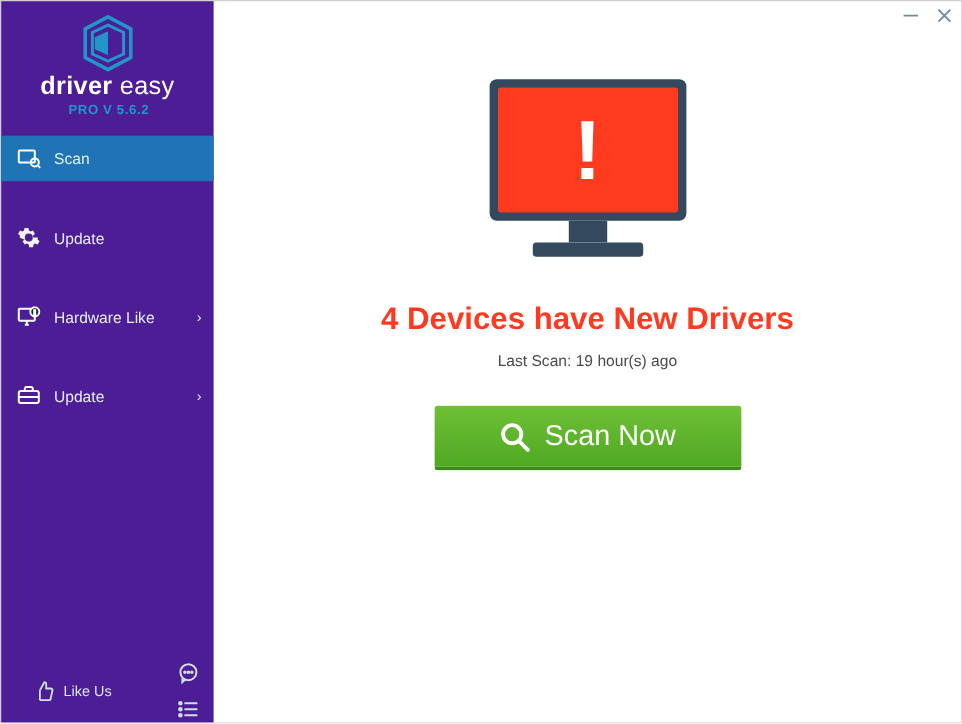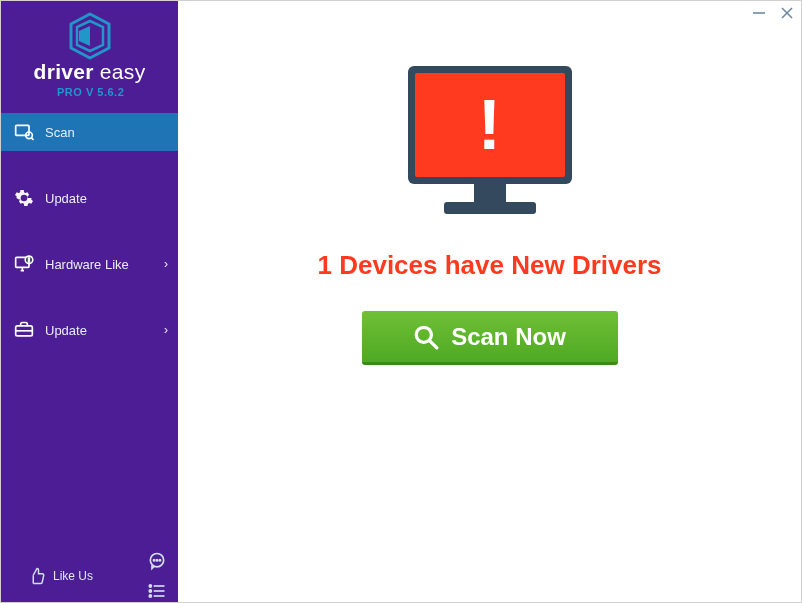--- a/index.html
+++ b/index.html
@@ -72,21 +72,21 @@
     color:#ff3a1f; font-size: 26px; font-weight: 700; margin-top: 24px;
   }
   .subtext {
     color:#4a4a4a; font-size: 13px; margin-top: 12px;
   }
   .scan-btn {
     margin-top: 30px; width: 256px; height: 54px; border: none; border-radius: 3px;
     background: linear-gradient(#6fc037, #4fa922);
     border-bottom: 3px solid #3b8a17;
     display:flex; align-items:center; justify-content:center;
-    color:#fff; font-size: 24px; font-weight: 700; cursor:pointer;
+    color:#fff; font-size: 24px; font-weight: 400; cursor:pointer;
     gap: 12px;
   }
   .scan-btn .mag { width:26px; height:26px; display:flex; align-items:center; justify-content:center;}
 
   svg { display:block; }
 </style>
 </head>
 <body>
 
 <div class="window">
@@ -206,21 +206,22 @@
     <div class="monitor">
       <div class="monitor-body">
         <div class="monitor-screen">
             <span class="excl">!</span>
           </div>
       </div>
       <div class="monitor-stand"></div>
       <div class="monitor-base"></div>
     </div>
 
-    <div class="headline">1 Devices have New Drivers</div>
+    <div class="headline">4 Devices have New Drivers</div>
+    <div class="subtext">Last Scan: 19 hour(s) ago</div>
 
     <button class="scan-btn">
       <span class="mag">
         <svg width="26" height="26" viewBox="0 0 24 24" fill="none" stroke="#fff" stroke-width="3" stroke-linecap="round">
           <circle cx="10" cy="10" r="7"></circle>
             <line x1="15.5" y1="15.5" x2="22" y2="22"></line>
         </svg>
       </span>
       <span>Scan Now</span>
     </button>

